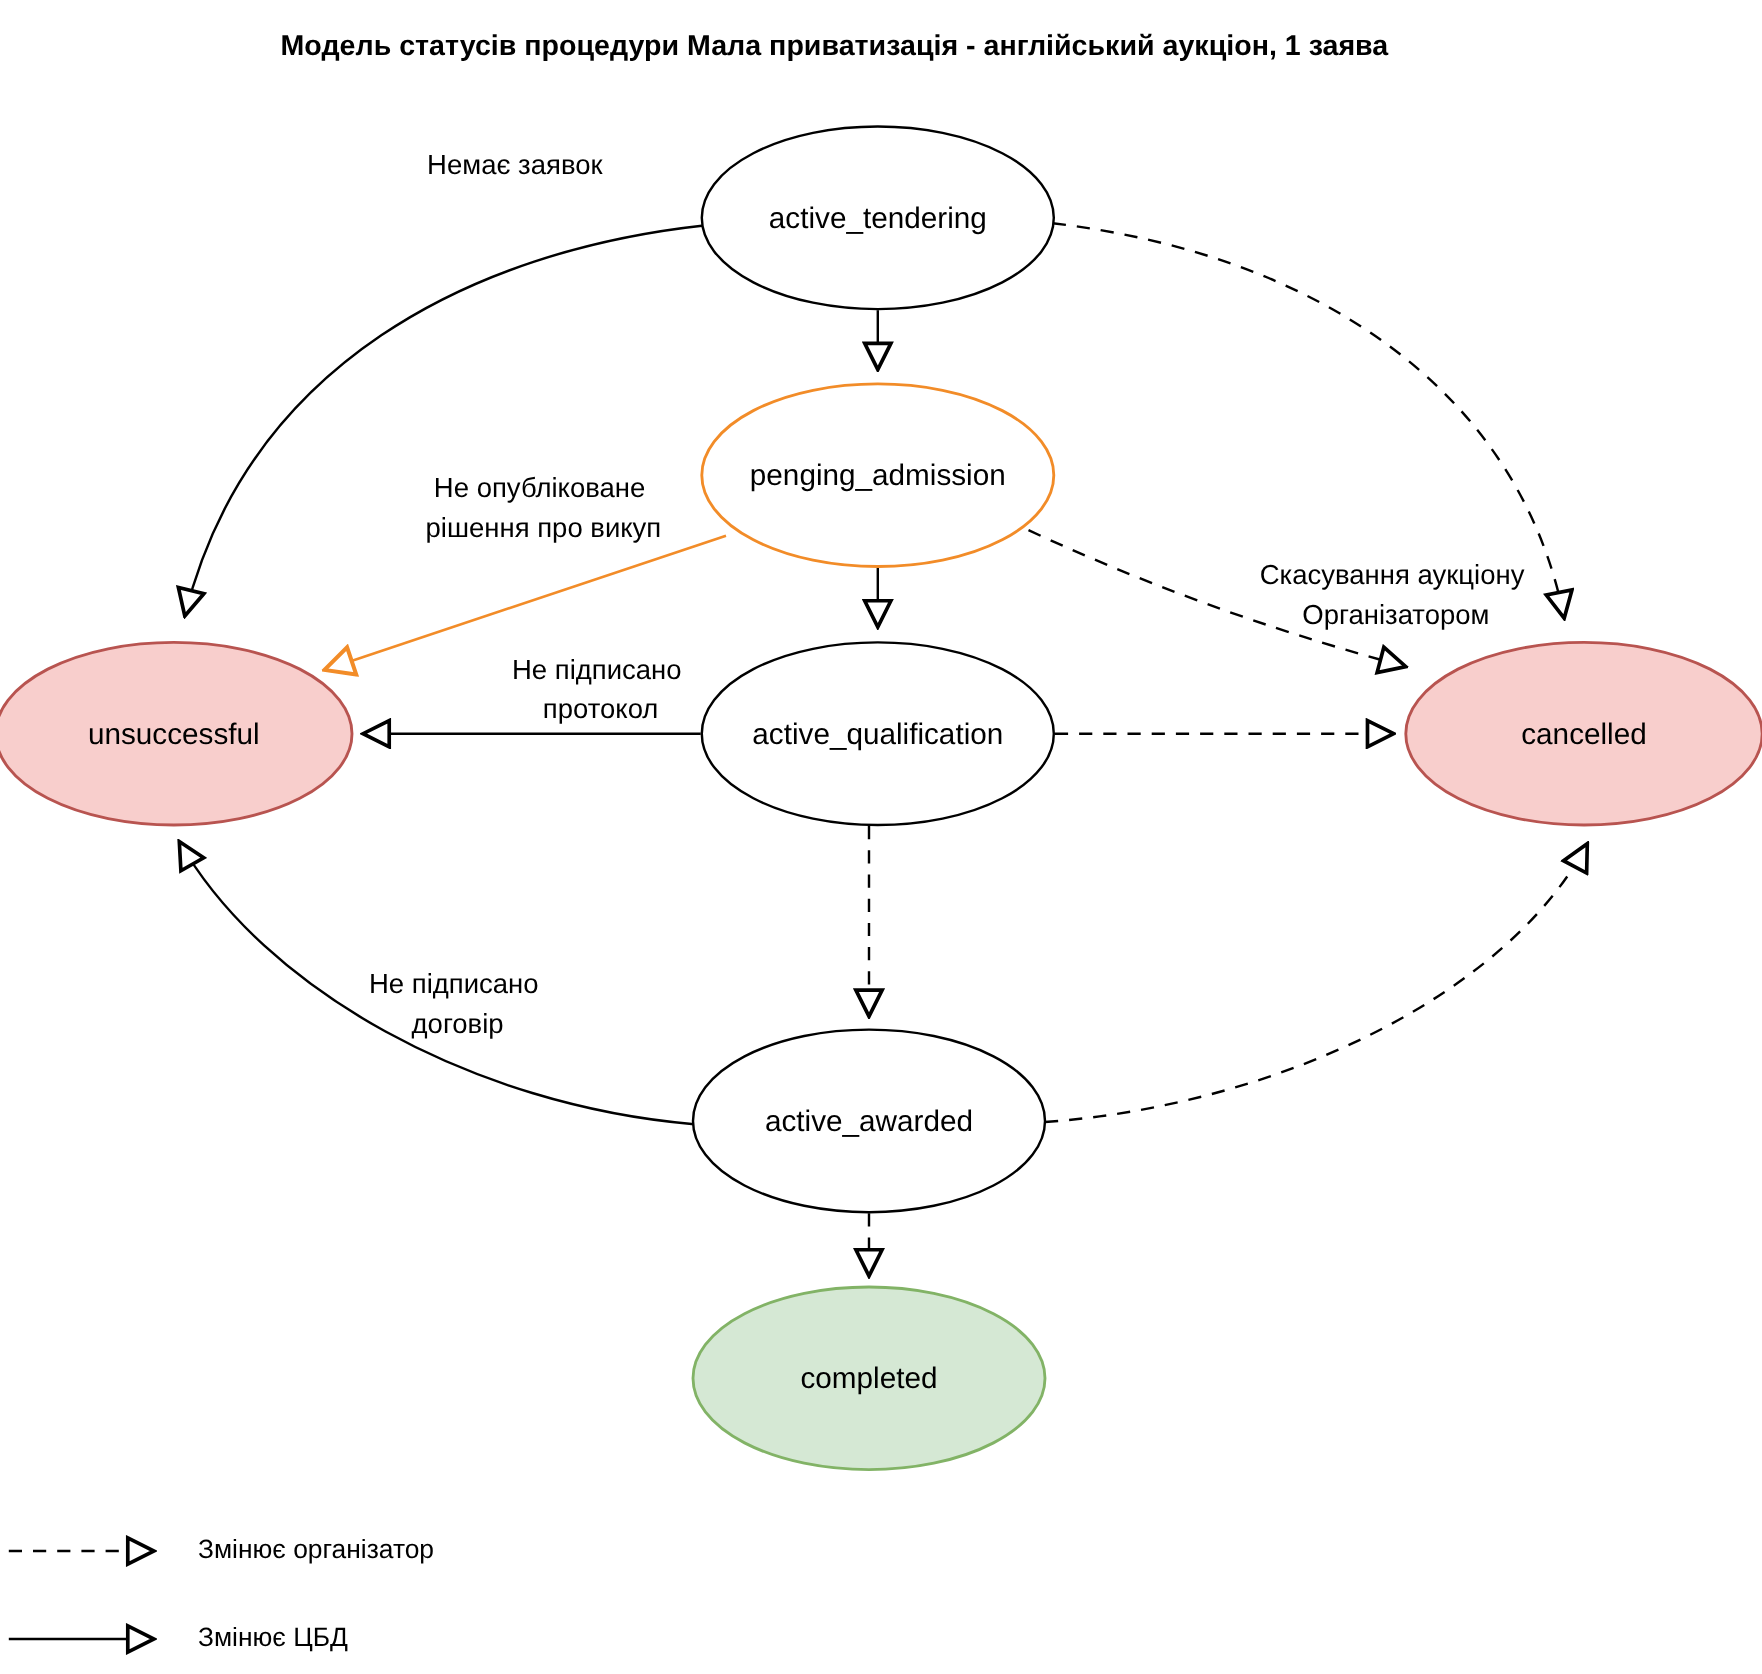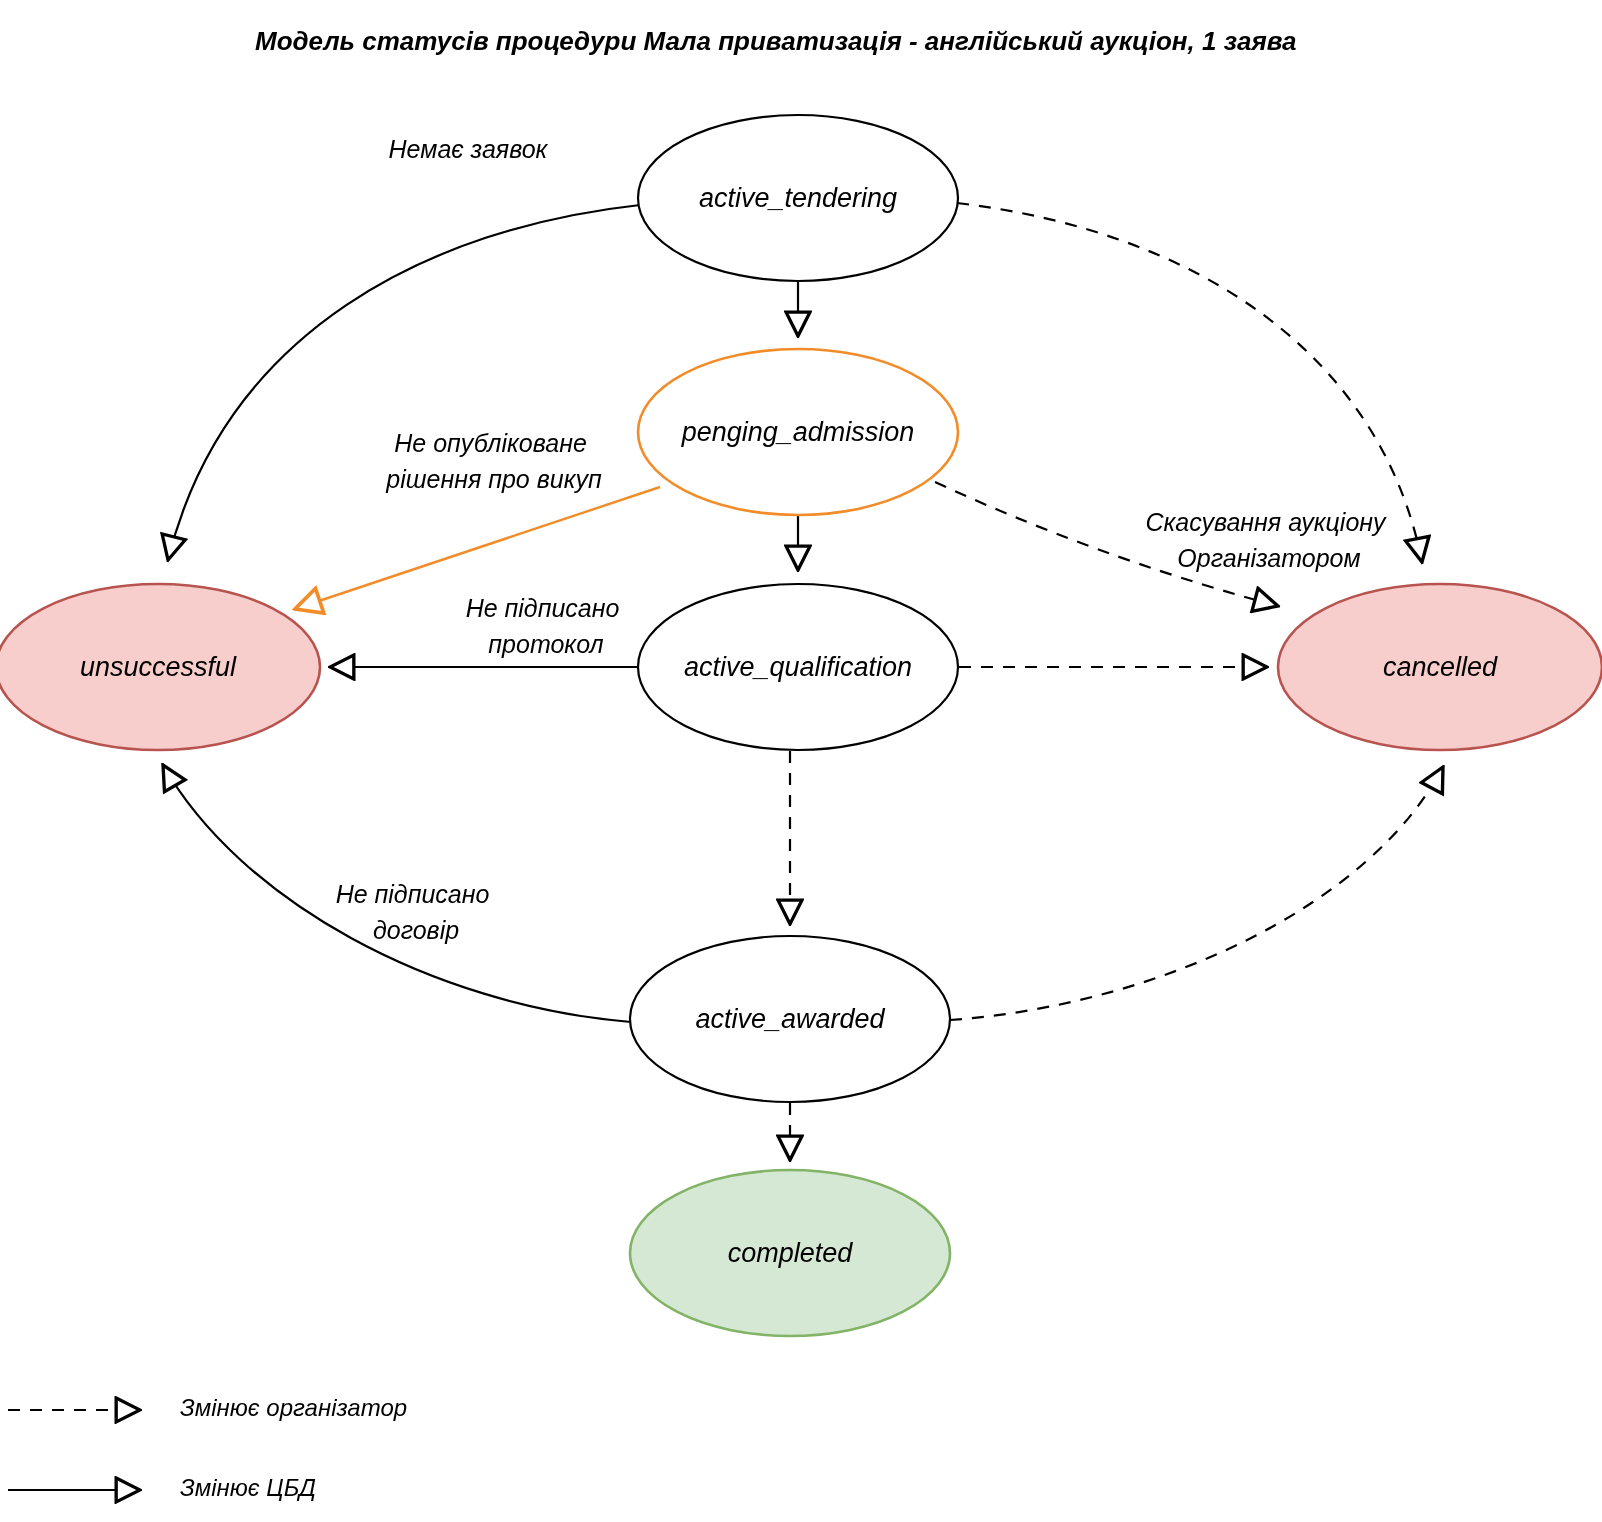--- a/index.html
+++ b/index.html
@@ -12,21 +12,20 @@
     height: 1522px;
     font-family: "Liberation Sans", sans-serif;
     position: relative;
     overflow: hidden;
   }
   #diagram-root {
     position: absolute;
     left: 0; top: 0;
     width: 1602px;
     height: 1522px;
-    font-style: italic;
   }
   svg.canvas {
     position: absolute;
     left: 0; top: 0;
     width: 1602px;
     height: 1522px;
   }
   .diagram-title {
     font-size: 26px;
     font-weight: bold;

